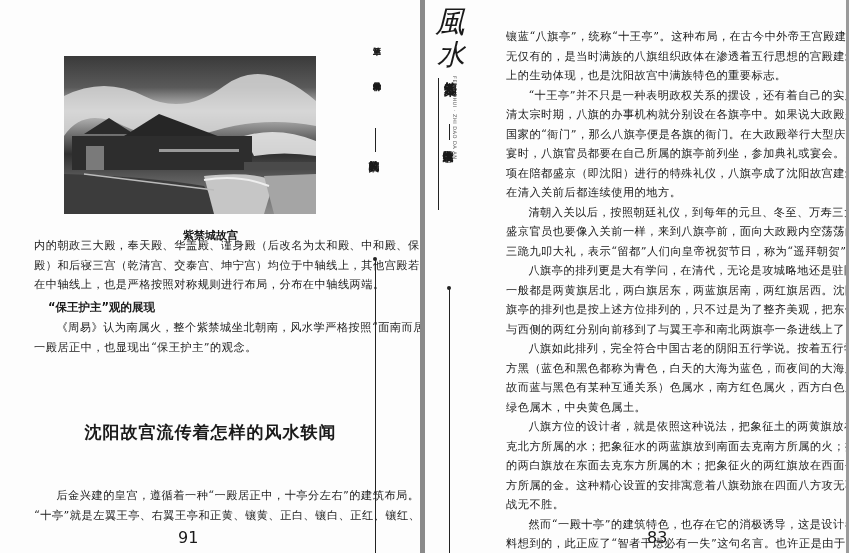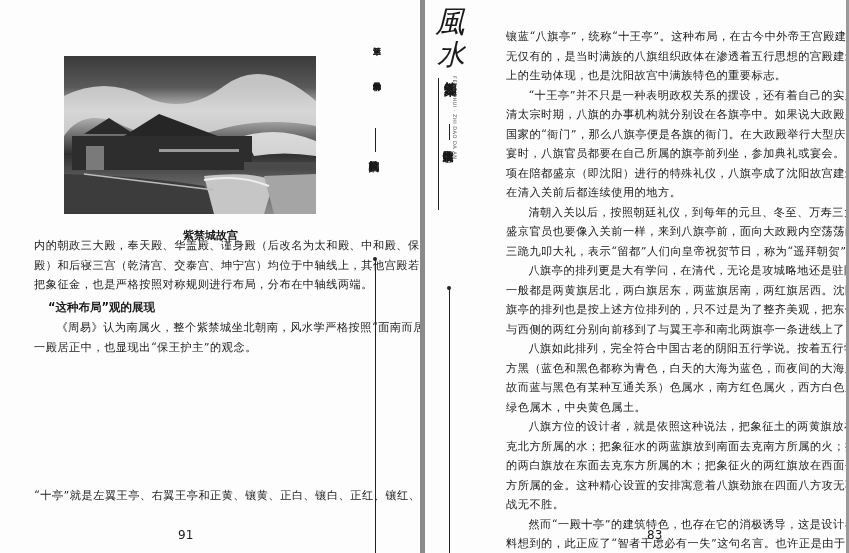--- a/index.html
+++ b/index.html
@@ -17,21 +17,21 @@
   .photo svg { position:absolute; left:0; top:0; }
   .caption { position:absolute; left:0; width:421px; top:228px; text-align:center;
              font-family:"DejaVu Sans","Liberation Sans",sans-serif; font-weight:bold; font-size:11px; }
 
   .para { position:absolute; font-size:11.2px; line-height:19.5px; letter-spacing:0.5px; white-space:nowrap; margin:0; }
   .indent { text-indent:2em; }
   .subhead { position:absolute; left:48px; top:300px; font-family:"DejaVu Sans","Liberation Sans",sans-serif;
              font-weight:bold; font-size:11.5px; }
   .section-title { position:absolute; left:0; width:421px; top:421px; text-align:center; font-weight:bold;
                    font-size:17px; letter-spacing:1px; }
-  .pageno { position:absolute; font-family:"DejaVu Sans","Liberation Sans",sans-serif; font-size:12px; }
+  .pageno { position:absolute; font-family:"DejaVu Sans","Liberation Sans",sans-serif; font-size:16px; }
 
   
   .vhead { position:absolute; writing-mode:vertical-rl; text-orientation:upright;
            font-family:"DejaVu Sans","Liberation Sans",sans-serif; }
   .vrule { position:absolute; width:1px; background:#222; }
   .vdot { position:absolute; width:4px; height:4px; border-radius:50%; background:#222; }
   .logo { position:absolute; font-family:"DejaVu Serif","Liberation Serif",serif; font-size:30px; font-style:italic; }
   .tiny-en { position:absolute; writing-mode:vertical-rl; font-family:"DejaVu Sans","Liberation Sans",sans-serif;
              font-size:5px; color:#555; letter-spacing:0.5px; }
 </style>
@@ -57,32 +57,34 @@
       <path d="M200 120 L252 118 L252 158 L210 158 Z" fill="#a5a5a5"></path>
       <path d="M20 118 L150 134" stroke="#bbb" stroke-width="1.5" fill="none"></path>
       <path d="M140 124 Q175 118 205 130" stroke="#eee" stroke-width="2" fill="none"></path>
     </svg>
   </div>
   <div class="caption">紫禁城故宫</div>
 
   <div class="para" style="left:34px; top:236px;">
     <div>内的朝政三大殿，奉天殿、华盖殿、谨身殿（后改名为太和殿、中和殿、保和</div>
     <div>殿）和后寝三宫（乾清宫、交泰宫、坤宁宫）均位于中轴线上，其他宫殿若不建</div>
-    <div>把象征金，也是严格按照对称规则进行布局，分布在中轴线两端。</div>
+    <div>在中轴线上，也是严格按照对称规则进行布局，分布在中轴线两端。</div>
   </div>
 
-  <div class="subhead">“这种布局”观的展现</div>
+  <div class="subhead">“保王护主”观的展现</div>
 
   <div class="para" style="left:34px; top:318px;">
     <div class="indent">《周易》认为南属火，整个紫禁城坐北朝南，风水学严格按照“面南而居”</div>
     <div>一殿居正中，也显现出“保王护主”的观念。</div>
   </div>
 
+  <div class="section-title">沈阳故宫流传着怎样的风水轶闻</div>
 
   <div class="para" style="left:34px; top:486px;">
+    <div class="indent">后金兴建的皇宫，遵循着一种“一殿居正中，十亭分左右”的建筑布局。</div>
     <div>“十亭”就是左翼王亭、右翼王亭和正黄、镶黄、正白、镶白、正红、镶红、正蓝、</div>
   </div>
 
   <div class="pageno" style="left:178px; top:528px;">91</div>
 
   <div class="vhead" style="left:370px; top:41px; font-size:8px; font-weight:bold;">第三章</div>
   <div class="vhead" style="left:370px; top:76px; font-size:8px; font-weight:bold;">最神奇的学科</div>
   <div class="vrule" style="left:375px; top:128px; height:24px;"></div>
   <div class="vhead" style="left:367px; top:152px; font-size:11px; line-height:13px;">有关风水的轶闻典故</div>
   <div class="vdot" style="left:373px; top:257px;"></div>

